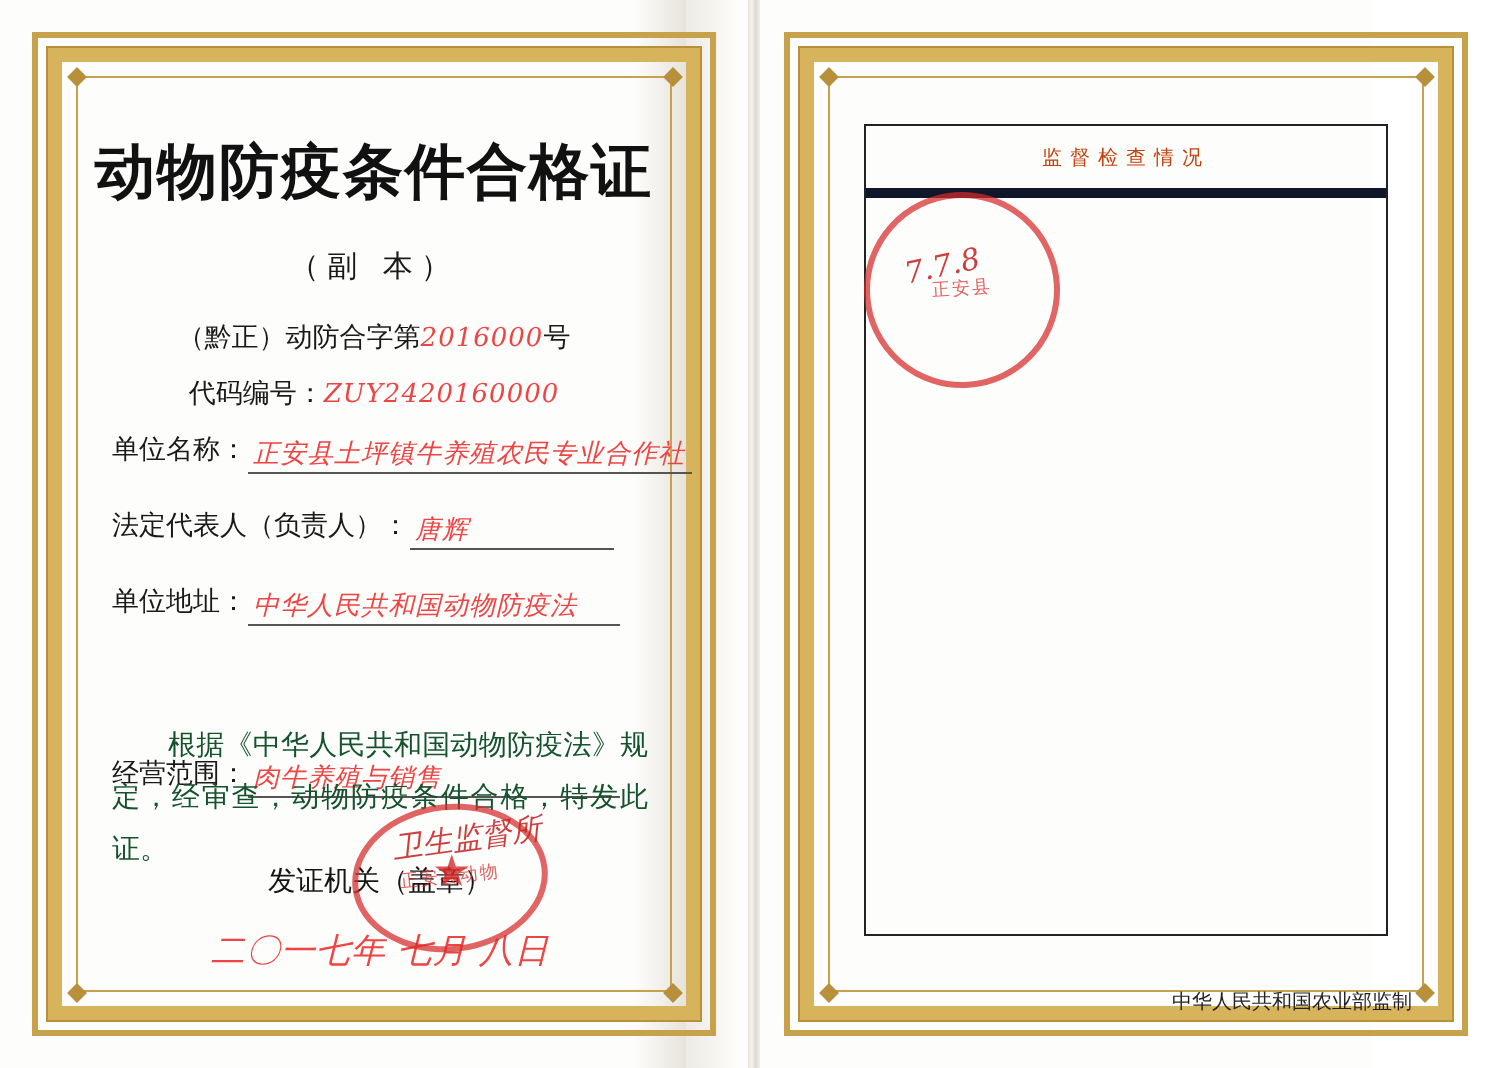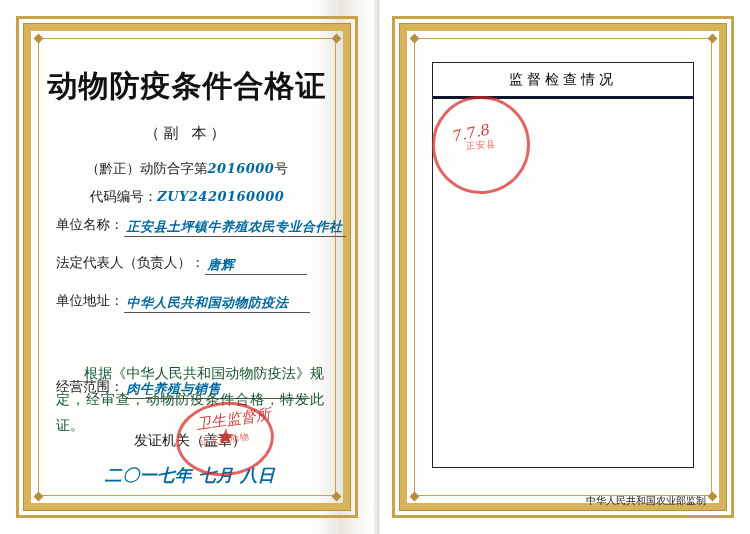--- a/index.html
+++ b/index.html
@@ -121,21 +121,21 @@
     color: #1a1a1a;
     white-space: nowrap;
   }
   .handwriting {
     font-family: "DejaVu Serif", "Liberation Serif", serif;
     color: #2b2f7a;
     font-style: italic;
     font-size: 13px;
     letter-spacing: 0.5px;
   }
-  .hw-blue { color: #0369a1; font-weight: bold; }
+  .hw-blue { color: #ef4444; }
 
   .cert-no { top: 160px; text-align: center; left: 44px; width: 286px; }
   .code-no { top: 188px; text-align: center; left: 44px; width: 286px; }
   .row-unit     { top: 216px; }
   .row-legal    { top: 254px; }
   .row-address  { top: 292px; }
   .row-scope    { top: 330px; margin-top: 48px; }
 
   .underline-fill {
     display: inline-block;
@@ -232,27 +232,27 @@
     top: 62px;
     width: 262px;
     height: 406px;
     box-sizing: border-box;
     border: 1px solid #222;
     background: transparent;
   }
   .insp-header {
     height: 36px;
     box-sizing: border-box;
-    border-bottom: 3px solid #0f172a;
+    border-bottom: 5px solid #0f172a;
     display: flex;
     align-items: center;
     justify-content: center;
-    font-size: 14px;
+    font-size: 10px;
     letter-spacing: 4px;
-    color: #000000;
+    color: #c2410c;
   }
   .footer-note {
     position: absolute;
     left: 414px;
     top: 494px;
     width: 298px;
     text-align: right;
     padding-right: 6px;
     font-size: 10px;
     color: #222;

